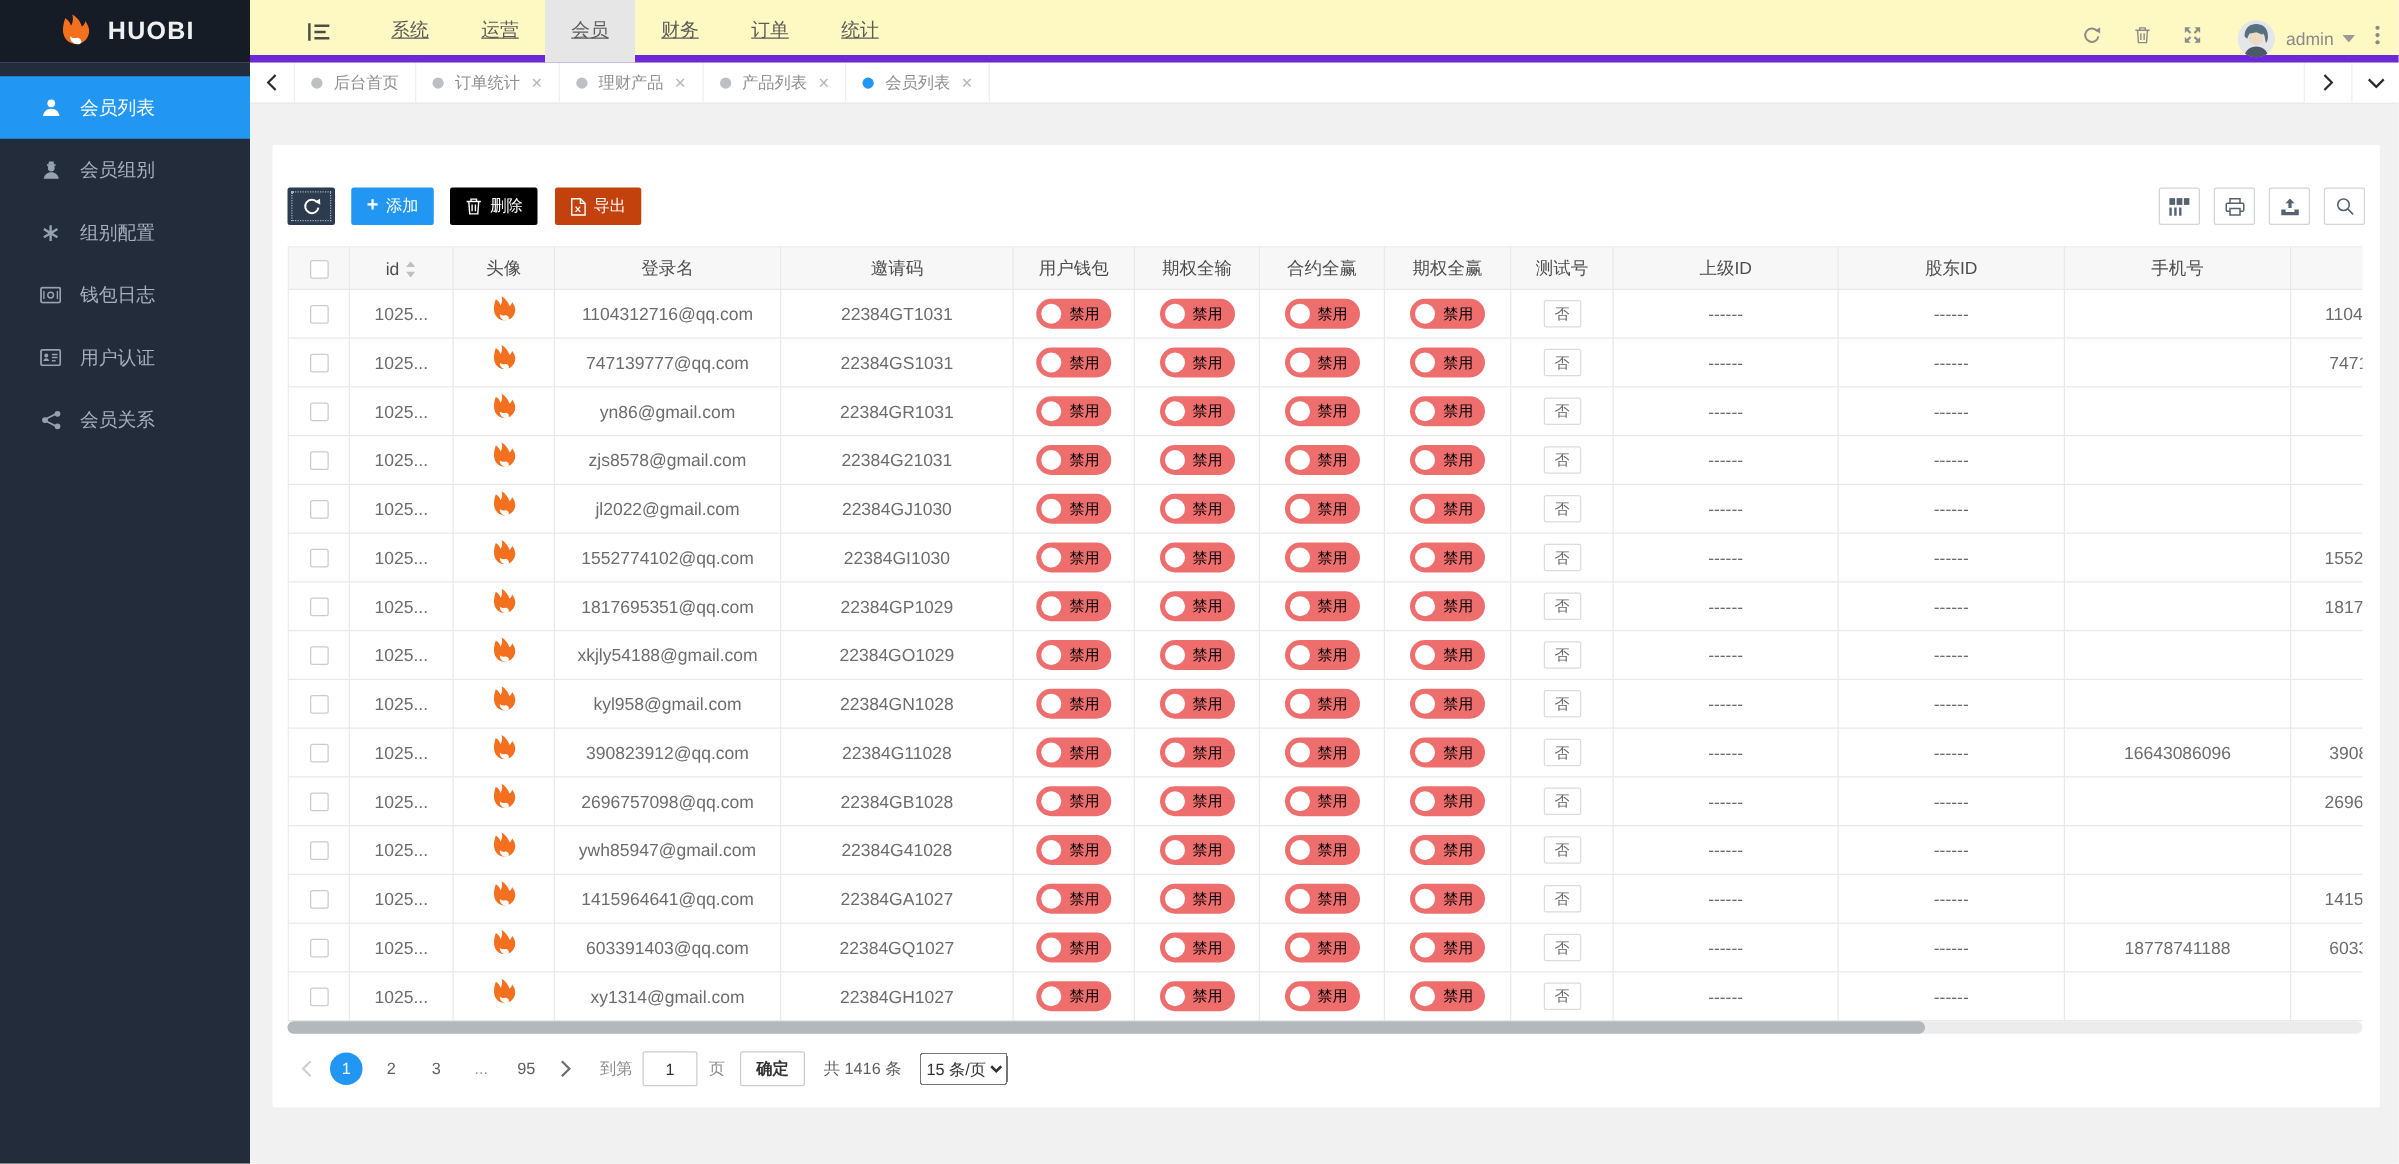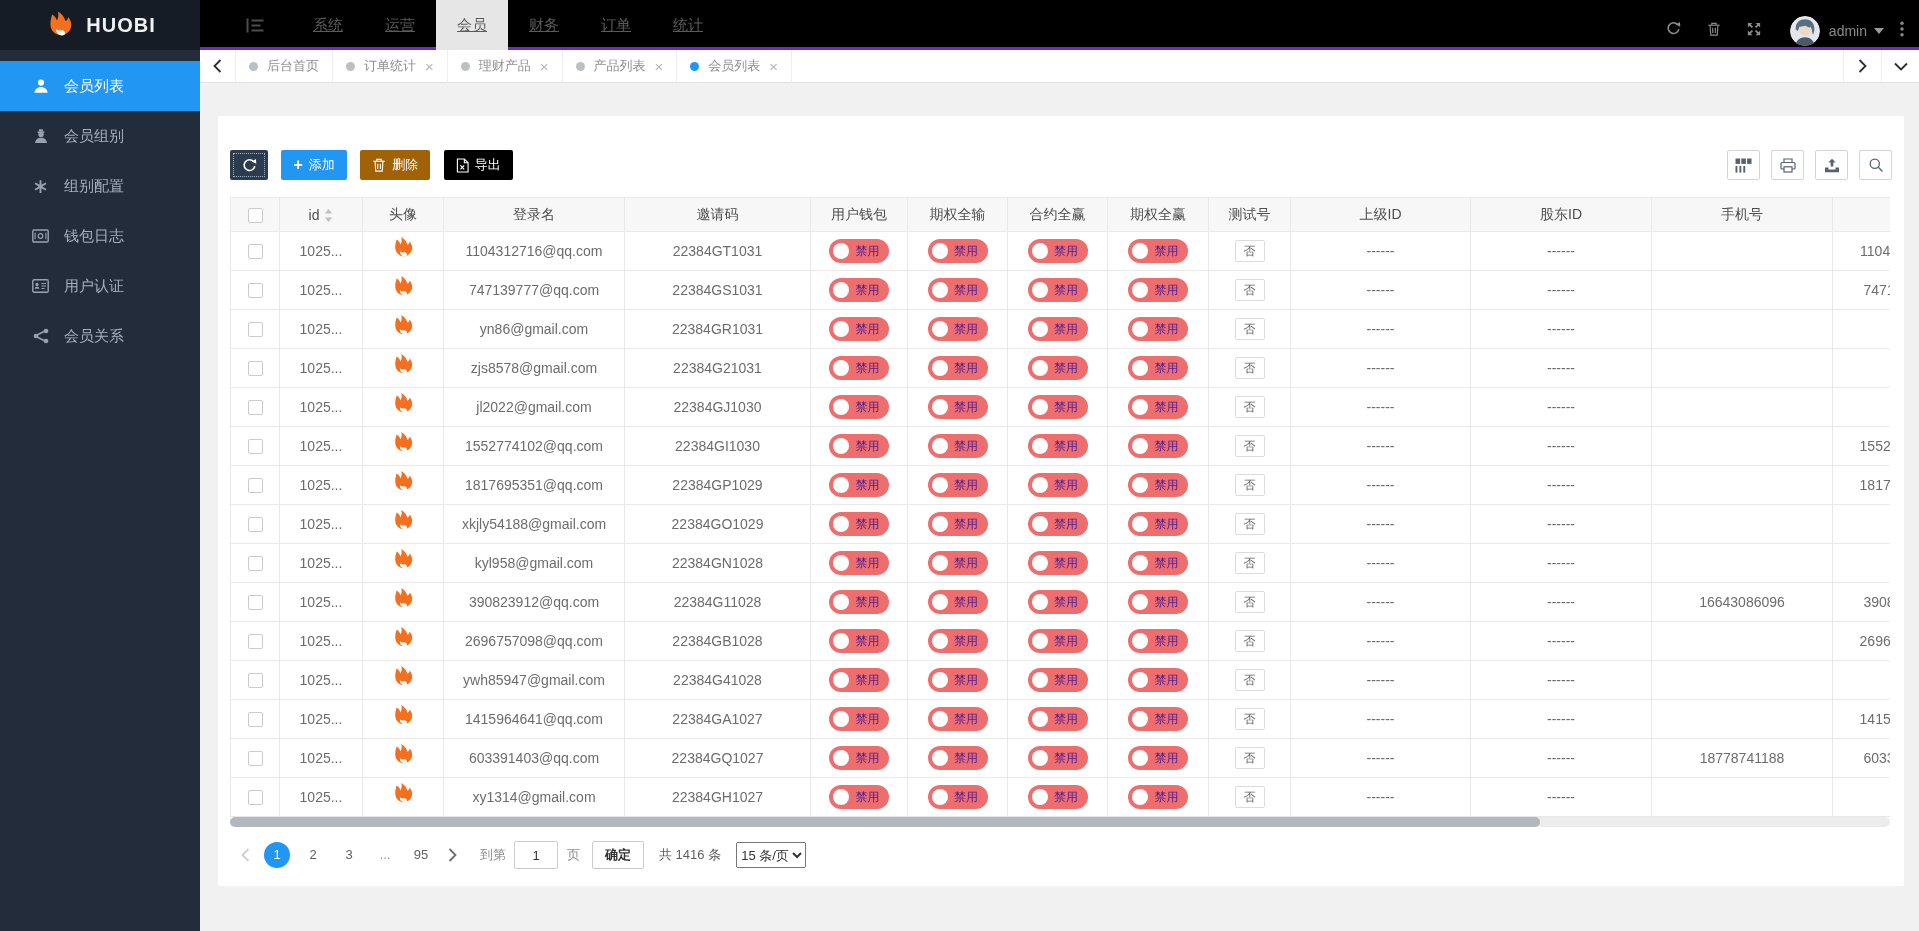--- a/index.html
+++ b/index.html
@@ -2,21 +2,21 @@
 <html><head>
 <meta charset="utf-8">
 <style>
   * { margin:0; padding:0; box-sizing:border-box; }
   html,body { width:1919px; height:931px; }
   body { font-family:"Liberation Sans","DejaVu Sans",sans-serif; background:#f1f1f2; overflow:hidden; position:relative; }
   .ico { display:inline-flex; align-items:center; justify-content:center; }
   .ico svg { display:block; }
 
   
-  .topbar { position:absolute; top:0; left:0; width:100%; height:50px; background:#000000; border-bottom:3px solid #6d28d9; z-index:6; }
+  .topbar { position:absolute; top:0; left:0; width:100%; height:50px; background:#fef9c3; border-bottom:6px solid #6d28d9; z-index:6; }
   .logo-block { position:absolute; left:0; top:0; width:200px; height:50px; background:#151c26; display:flex; align-items:center; justify-content:center; gap:10px; }
   .brand-text { font-size:20px; font-weight:bold; letter-spacing:1px; color:#eef0f2; }
   .menu-toggle { position:absolute; left:238px; top:0; height:50px; display:flex; align-items:center; color:#4d4d4d; cursor:pointer; padding:0 8px; }
   .topnav { position:absolute; left:292px; top:0; height:50px; display:flex; }
   .nav-item { padding:0 21px; line-height:50px; font-size:15px; color:#5b5b5b; cursor:pointer;text-decoration:underline; }
   .nav-item.active { background:#e6e6e6; }
   .topbar-right { position:absolute; right:10px; top:0; height:61px; display:flex; align-items:center; }
   .tb-ico { padding:0 13px; color:#8c8c8c; cursor:pointer; }
   .avatar-ring { width:30px; height:30px; border-radius:50%; overflow:hidden; margin:0 9px 0 16px; cursor:pointer; flex:none; }
   .admin-name { font-size:14px; color:#8a8a8a; margin-right:7px; cursor:pointer; }
@@ -41,38 +41,38 @@
   .side-item.active { background:#2196f3; color:#fff; }
   .side-item.active .ico { color:#fff; }
 
   
   .card { position:absolute; left:218px; top:116px; width:1686px; height:770px; background:#fff; border-radius:2px; }
 
   .toolbar { position:absolute; top:34px; left:12px; right:12px; height:30px; }
   .btn { display:inline-flex; align-items:center; height:30px; border-radius:2px; font-size:13px; color:#fff; padding:0 12px; margin-right:9px; cursor:pointer; gap:6px; vertical-align:top; border:none; }
   .btn-refresh { background:#2c3b4d; width:38px; justify-content:center; padding:0; outline:1px dotted #9db0c6; outline-offset:-4px; }
   .btn-add { background:#2196f3; }
-  .btn-del { background:#a16207; }
-  .btn-exp { background:#000000; }
+  .btn-del { background:#000000; }
+  .btn-exp { background:#c2410c; }
   .btn .plus { font-size:16px; font-weight:bold; line-height:1; }
   .tool-right { position:absolute; right:0; top:0; display:flex; gap:11px; }
   .tool-icon-btn { width:33px; height:30px; border:1px solid #d4d4d4; border-radius:2px; display:flex; align-items:center; justify-content:center; color:#566270; background:#fff; cursor:pointer; }
 
   
   .table-wrap { position:absolute; top:81px; left:12px; width:1660px; height:723px; overflow:hidden; }
   table { border-collapse:collapse; table-layout:fixed; width:1734px; }
   th,td { border:1px solid #e9e9e9; text-align:center; font-size:14px; color:#6c6c6c; overflow:hidden; white-space:nowrap; }
   th { height:34px; background:#f7f7f7; color:#4d4d4d; font-weight:normal; }
   td { height:39px; }
   .cbx { display:inline-block; width:15px; height:15px; border:1px solid #cbcbcb; border-radius:2px; background:#fff; vertical-align:middle; cursor:pointer; }
   .sort-ico { display:inline-block; vertical-align:-2px; margin-left:5px; }
   .avatar-cell .ico { width:26px; height:26px; }
   .pill { display:inline-flex; align-items:center; width:60px; height:24px; border-radius:12px; background:#ee6e6e; padding-left:4px; cursor:pointer; }
   .pill-knob { width:16px; height:16px; border-radius:50%; background:#fff; flex:none; }
-  .pill-label { flex:1; text-align:center; color:#4c1d95; font-size:12px; padding-right:3px; }
+  .pill-label { flex:1; text-align:center; color:#000000; font-size:12px; padding-right:3px; }
   .badge-no { display:inline-block; padding:4px 8px; border:1px solid #dcdcdc; border-radius:2px; font-size:12px; color:#666; background:#fff; line-height:1; }
 
   
   .hscroll { position:absolute; left:12px; top:701px; width:1660px; height:10px; background:#ececec; border-radius:5px; }
   .hscroll-thumb { position:absolute; left:0; top:0; height:10px; width:1310px; background:#b3b8bd; border-radius:5px; cursor:pointer; }
 
   
   .pagination { position:absolute; left:14px; top:724px; height:30px; display:flex; align-items:center; font-size:13px; color:#666; }
   .pg-arrow { display:inline-flex; align-items:center; padding:0 9px; cursor:pointer; }
   .pg-prev { color:#cfcfcf; }

